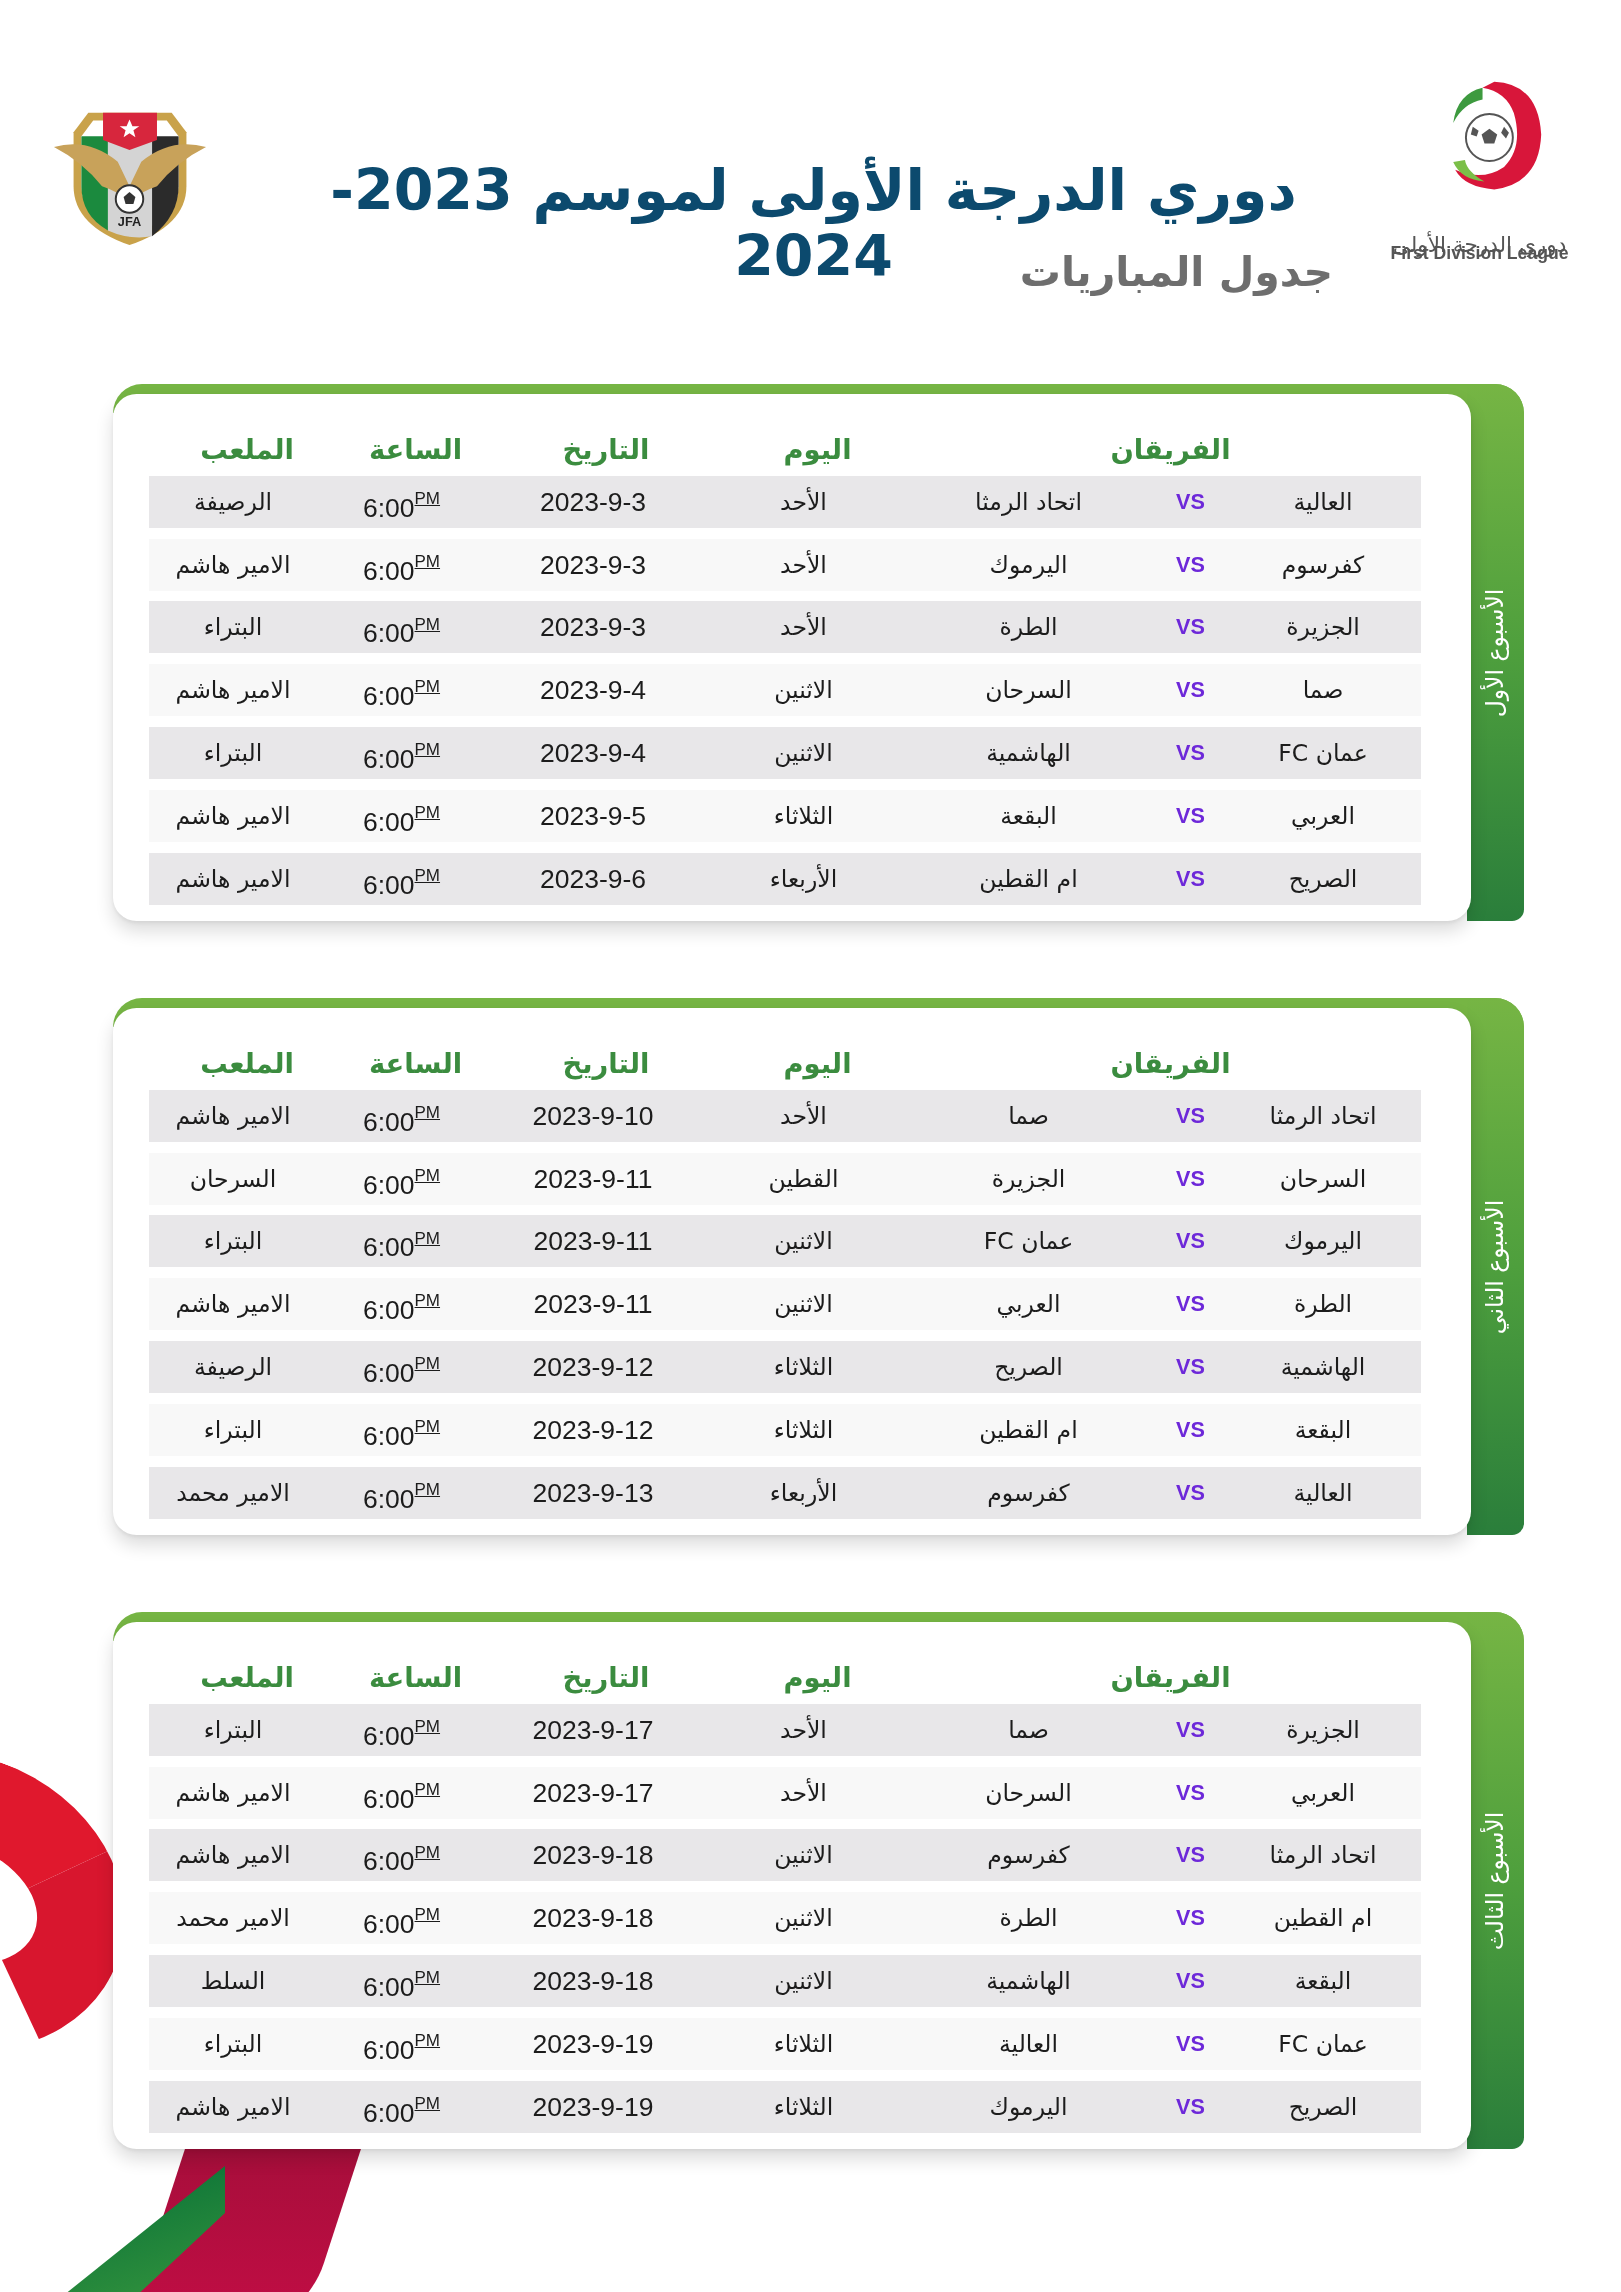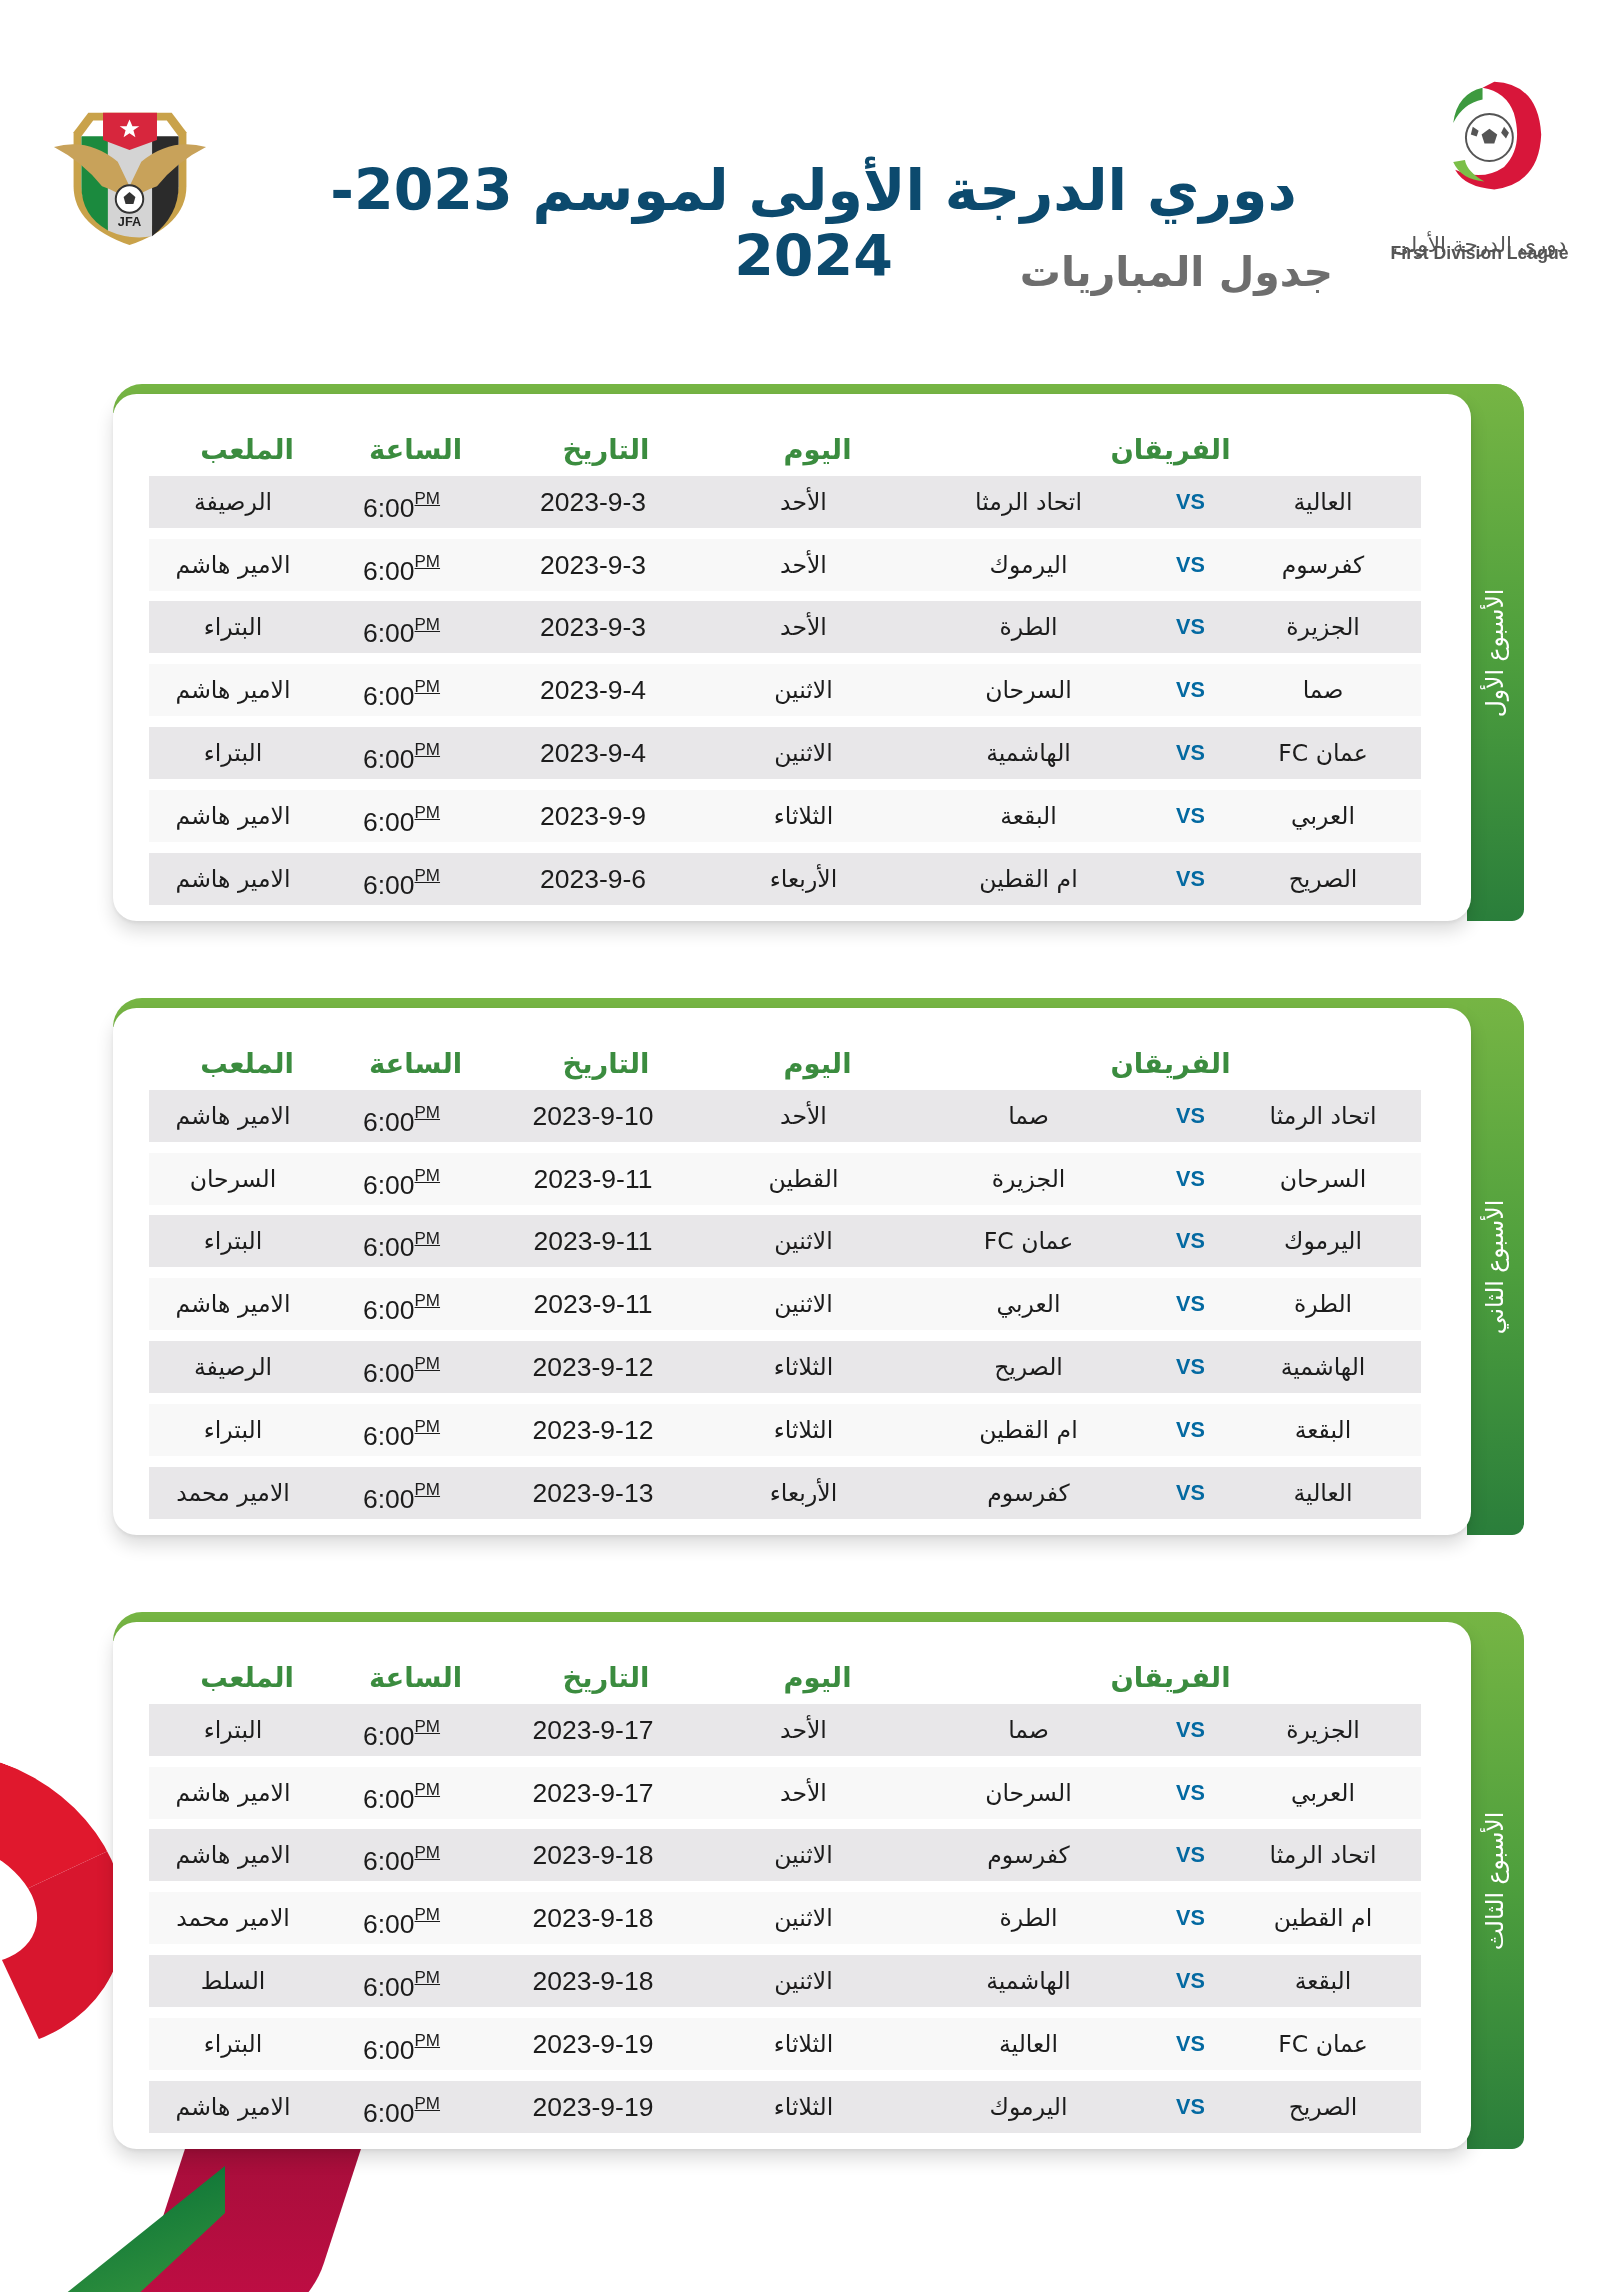--- a/index.html
+++ b/index.html
@@ -78,21 +78,21 @@
   .th { position: absolute; top: 0; height: 49px; line-height: 49px; text-align: center;
         color: #3b8c3f; font-size: 27.4px; font-weight: bold; }
 
   .rows { position: absolute; left: 36px; top: 82px; width: 1272px; }
   .row {
     position: relative; height: 52px; margin-bottom: 10.8px; direction: rtl;
     background: #e8e7e9;
   }
   .row.alt { background: #f8f8f8; }
   .cell { position: absolute; top: 0; height: 52px; line-height: 52px; text-align: center; font-size: 23.5px; color: #1c1c1c; white-space: nowrap; }
-  .vs { color: #0369a1; font-weight: bold; font-size: 21.6px; font-family: "Liberation Sans", sans-serif; }
+  .vs { color: #6d28d9; font-weight: bold; font-size: 21.6px; font-family: "Liberation Sans", sans-serif; }
   .time sup { font-size: 17px; position: relative; top: -2.9px; text-decoration: underline; }
   .num { font-family: "Liberation Sans", sans-serif; font-size: 26.5px; }
 
   
   .c-home  { right: 0px;    width: 196px; }
   .c-vs    { right: 196px;  width: 69px; }
   .c-away  { right: 265px;  width: 255px; }
   .c-day   { right: 534px;  width: 167px; }
   .c-date  { right: 720px;  width: 216px; }
   .c-time  { right: 936px;  width: 167px; }
@@ -204,21 +204,21 @@
     <div class="cell c-day">الاثنين</div>
     <div class="cell c-date num">2023-9-4</div>
     <div class="cell c-time time num"><span class="t-main">6:00</span><sup class="t-suf">PM</sup></div>
     <div class="cell c-venue">البتراء</div>
   </div>
           <div class="row alt">
     <div class="cell c-home">العربي</div>
     <div class="cell c-vs vs">VS</div>
     <div class="cell c-away">البقعة</div>
     <div class="cell c-day">الثلاثاء</div>
-    <div class="cell c-date num">2023-9-9</div>
+    <div class="cell c-date num">2023-9-5</div>
     <div class="cell c-time time num"><span class="t-main">6:00</span><sup class="t-suf">PM</sup></div>
     <div class="cell c-venue">الامير هاشم</div>
   </div>
           <div class="row">
     <div class="cell c-home">الصريح</div>
     <div class="cell c-vs vs">VS</div>
     <div class="cell c-away">ام القطين</div>
     <div class="cell c-day">الأربعاء</div>
     <div class="cell c-date num">2023-9-6</div>
     <div class="cell c-time time num"><span class="t-main">6:00</span><sup class="t-suf">PM</sup></div>

